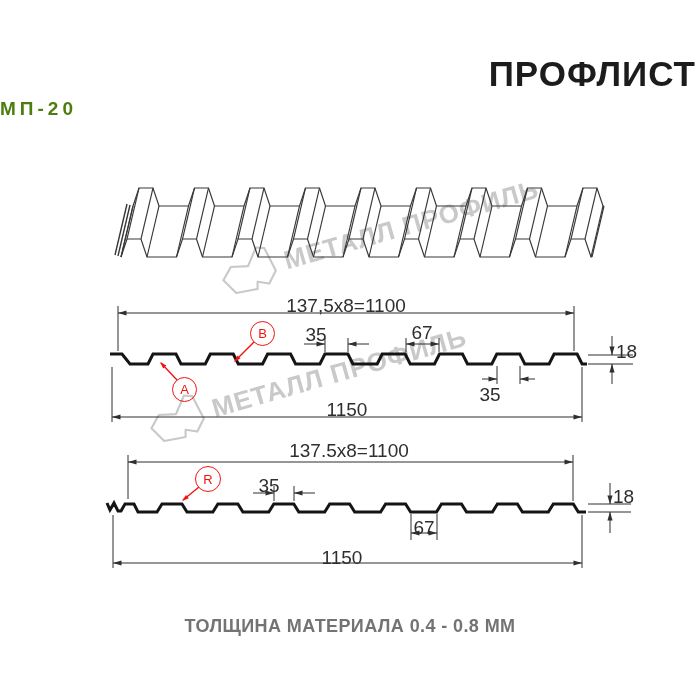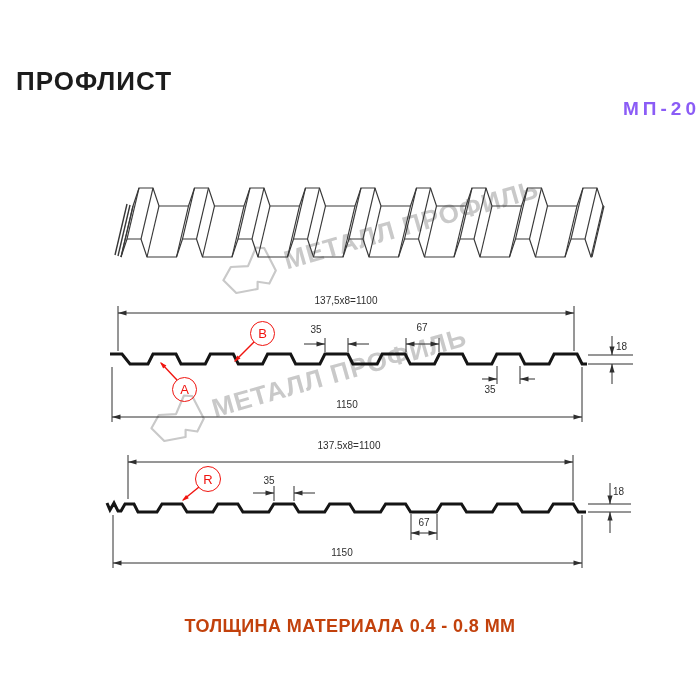--- a/index.html
+++ b/index.html
@@ -1,30 +1,30 @@
 <!DOCTYPE html>
 <html><head>
 <meta charset="utf-8">
 <style>
   html,body{margin:0;padding:0;background:#ffffff;}
   .canvas{position:relative;width:700px;height:700px;background:#fff;overflow:hidden;
           font-family:"Liberation Sans",sans-serif;}
-  .title{position:absolute;left:0;right:0;top:50px;text-align:left;margin:16px;
-         font-size:26px;font-weight:bold;letter-spacing:1px;color:#1c1c1c;}
-  .subtitle{position:absolute;left:0;right:0;top:98px;text-align:right;
-         font-size:19px;font-weight:bold;letter-spacing:4px;color:#8b5cf6;}
+  .title{position:absolute;left:0;right:0;top:50px;text-align:right;margin:4px;
+         font-size:35px;font-weight:bold;letter-spacing:1px;color:#1c1c1c;}
+  .subtitle{position:absolute;left:0;right:0;top:98px;text-align:left;
+         font-size:19px;font-weight:bold;letter-spacing:4px;color:#4d7c0f;}
   .footer{position:absolute;left:0;right:0;top:616px;text-align:center;
-         font-size:18px;font-weight:bold;letter-spacing:.4px;color:#c2410c;}
+         font-size:18px;font-weight:bold;letter-spacing:.4px;color:#737373;}
   .wm{position:absolute;display:flex;align-items:center;gap:9px;
       transform:rotate(-16deg);transform-origin:0 50%;z-index:0;}
   .wm-text{font-size:26px;font-weight:bold;color:#c9c9c9;letter-spacing:1px;white-space:nowrap;}
   .wm-logo{width:57px;height:46px;flex:0 0 auto;}
   .wm-logo polygon{fill:none;stroke:#c9c9c9;stroke-width:2.2;stroke-linejoin:round;}
   #draw{position:absolute;left:0;top:0;z-index:1;}
-  .dim{position:absolute;font-size:10px;color:#2e2e2e;white-space:nowrap;z-index:2;}
+  .dim{position:absolute;font-size:19px;color:#2e2e2e;white-space:nowrap;z-index:2;}
   .ctr{transform:translateX(-50%);}
   .marker{position:absolute;width:23px;height:23px;border:1.6px solid #f0140f;border-radius:50%;
           display:flex;align-items:center;justify-content:center;z-index:2;
           font-size:13px;color:#f0140f;background:transparent;}
 </style>
 </head>
 <body>
 
 <div class="canvas">
 

